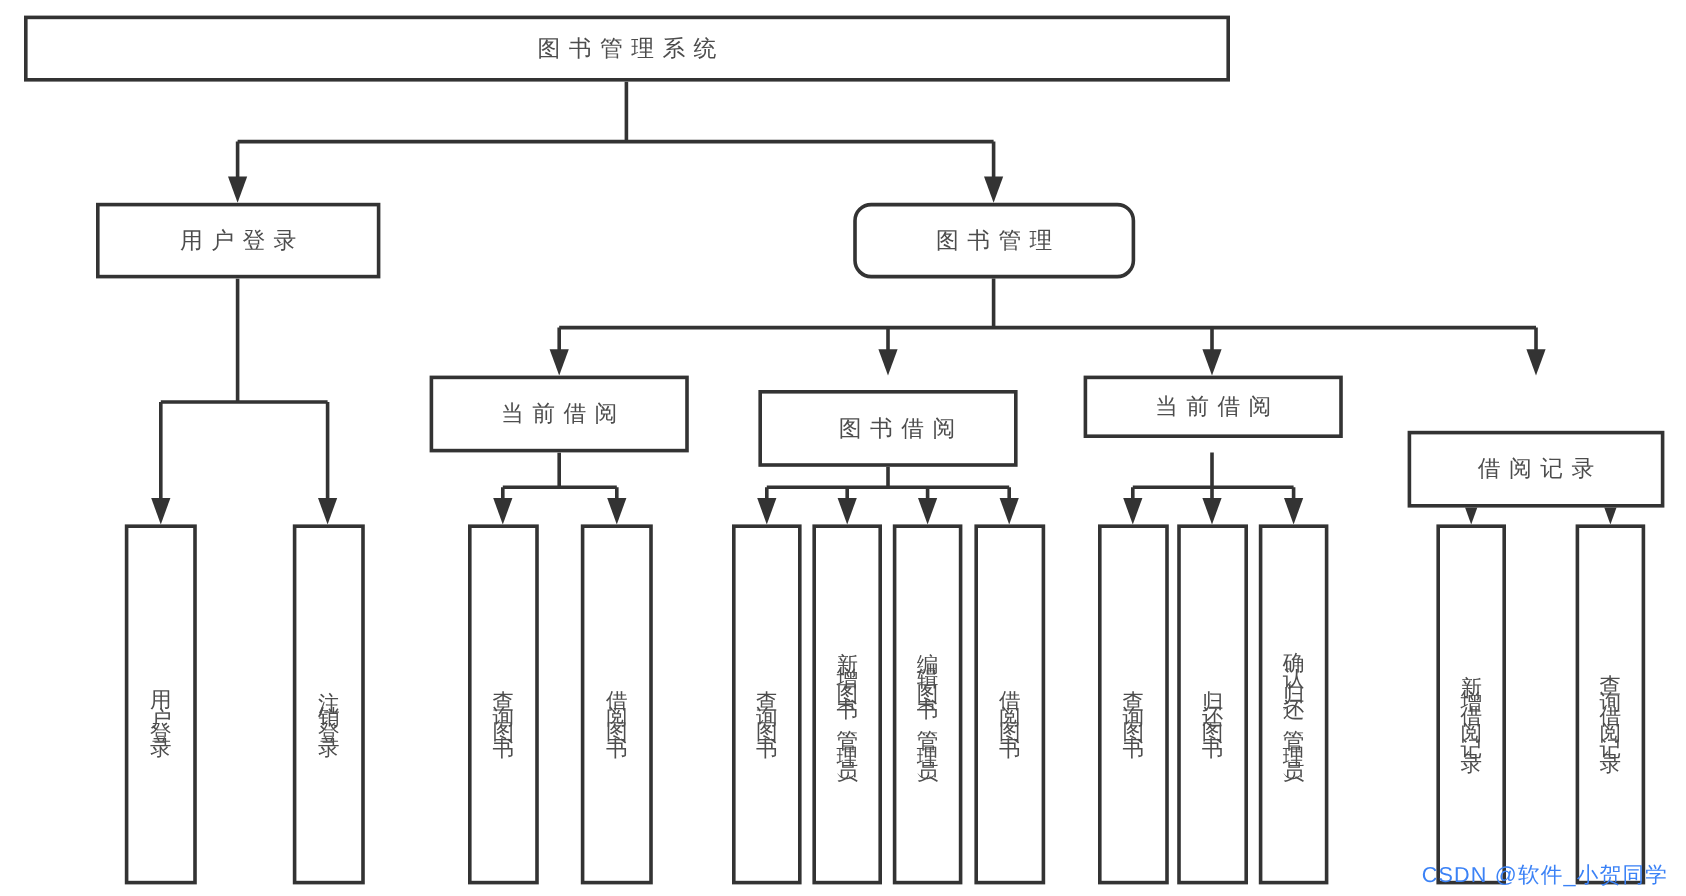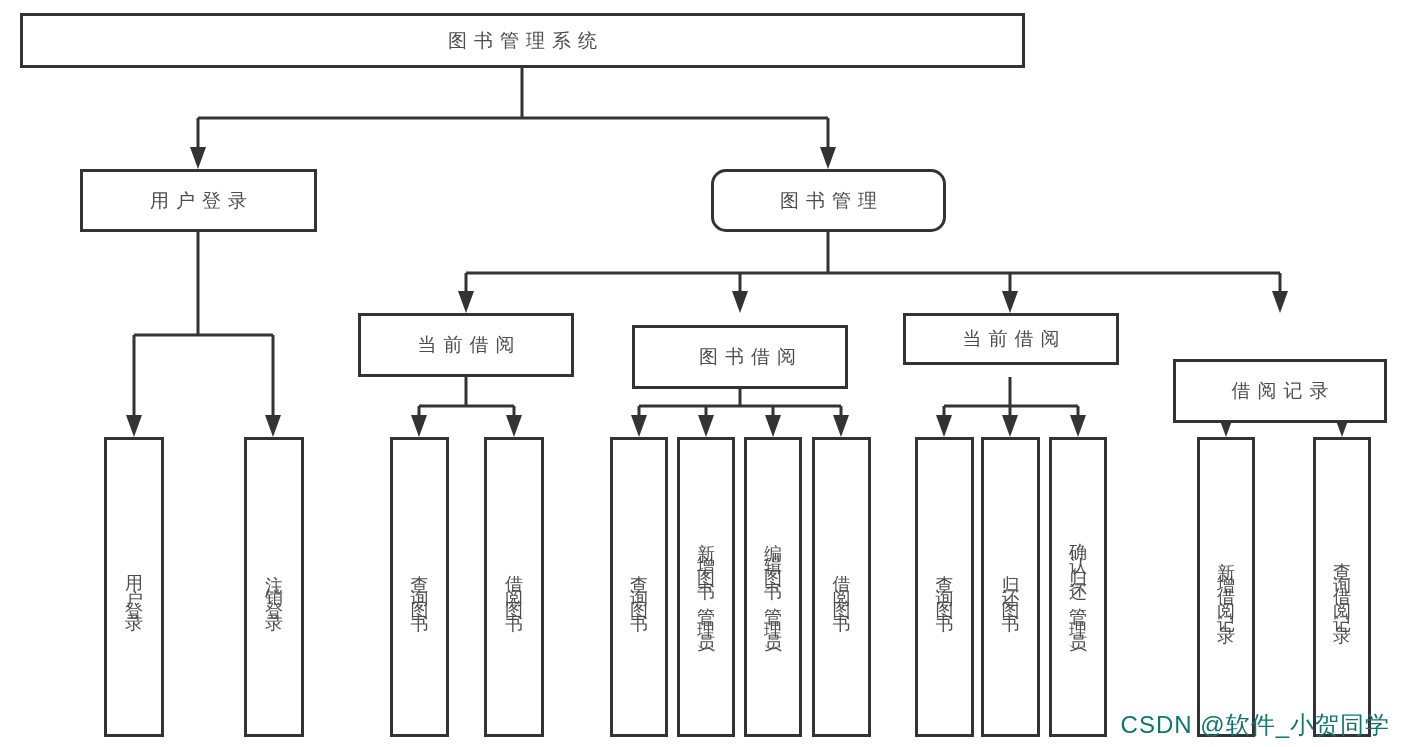--- a/index.html
+++ b/index.html
@@ -34,22 +34,22 @@
     writing-mode:vertical-lr;
     text-orientation:mixed;
     letter-spacing:13px;
     line-height:1;
     display:block;
   }
   .watermark{
     position:absolute;
     right:15px;
     bottom:6px;
-    font-size:24px;
-    color:#0f766e;
+    font-size:18px;
+    color:#3b82f6;
     letter-spacing:1px;
     white-space:nowrap;
   }
 </style>
 </head>
 <body>
 
 <div id="canvas">
 
   <svg id="wires" viewBox="0 0 1405 747" xmlns="http://www.w3.org/2000/svg">

